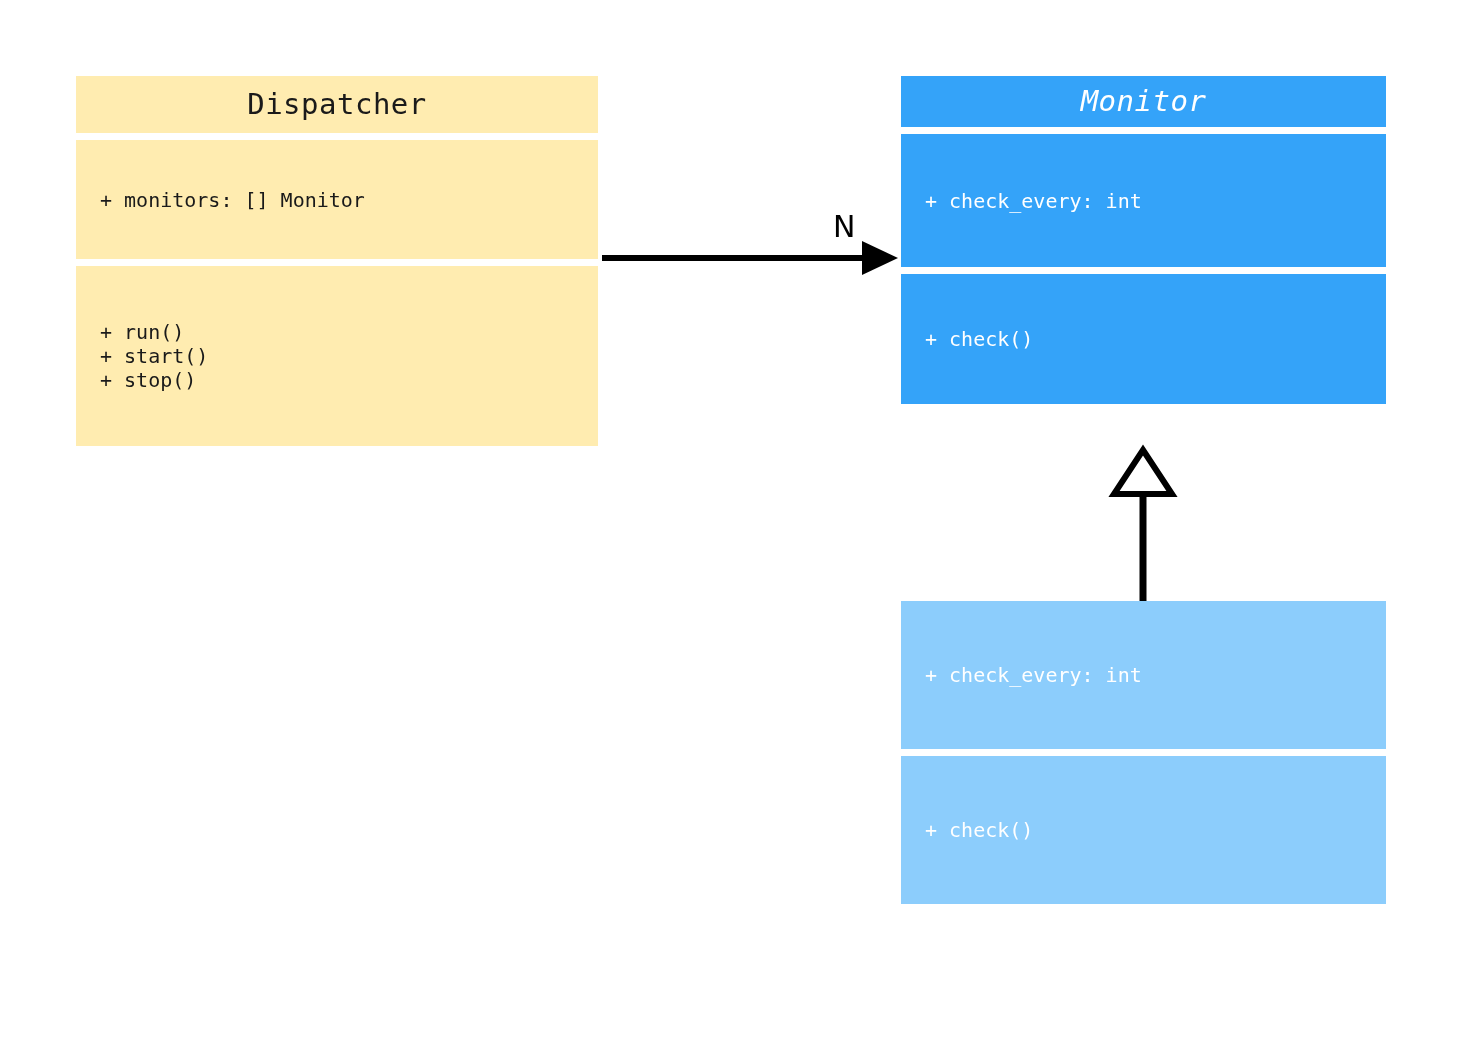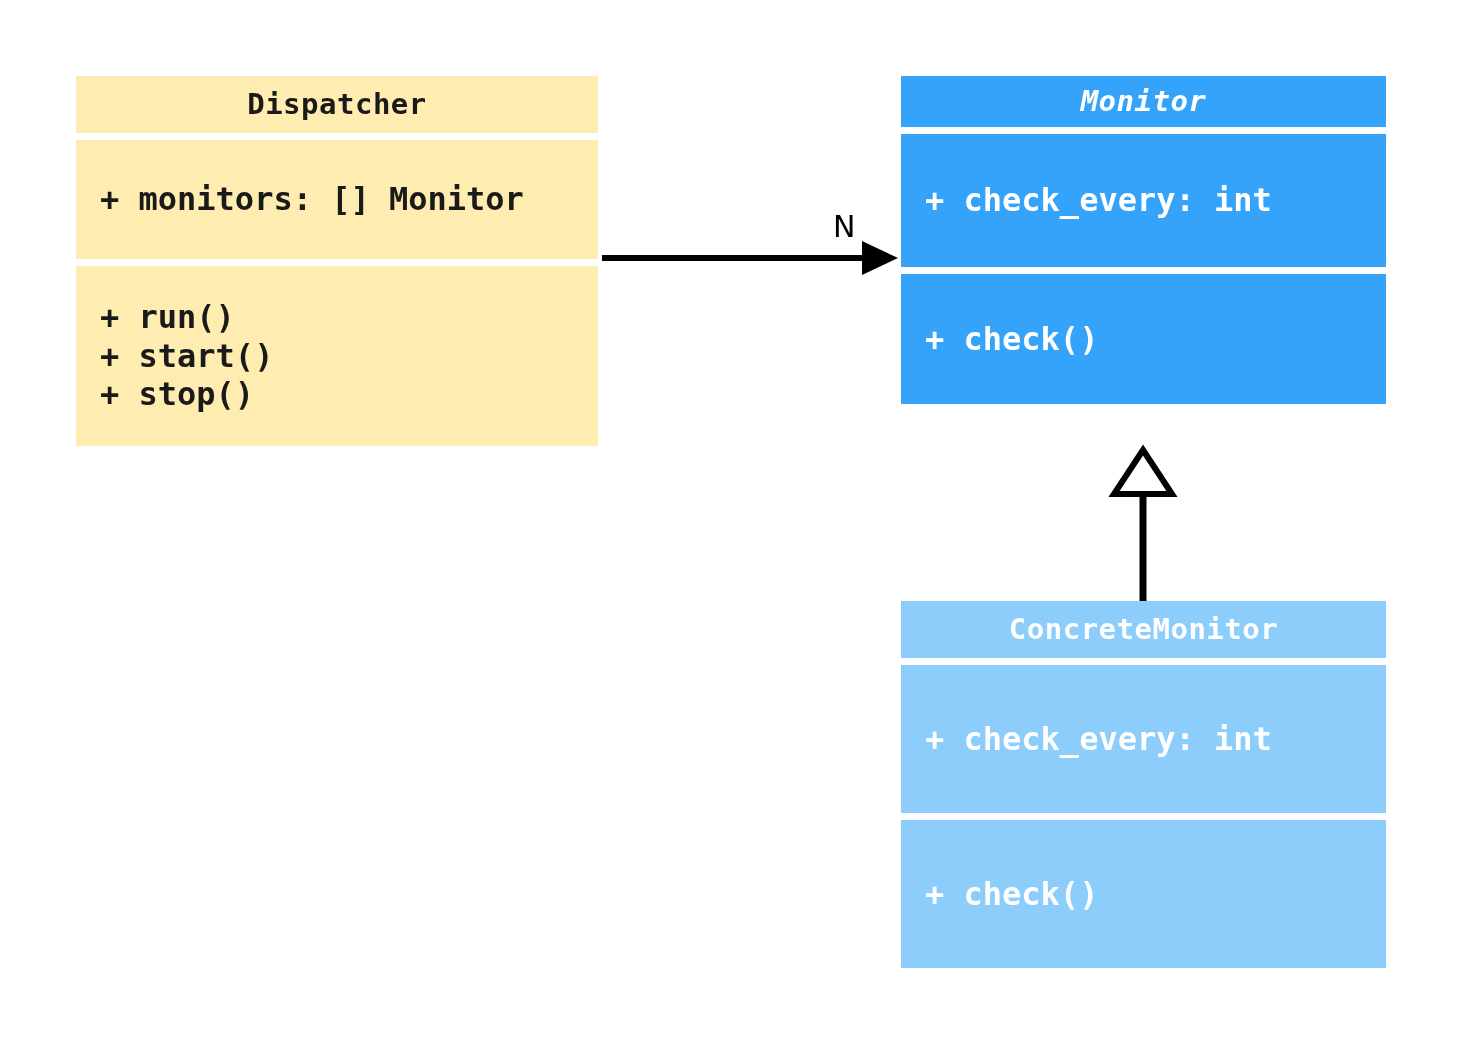--- a/index.html
+++ b/index.html
@@ -30,40 +30,38 @@
   }
   .compartment {
     box-sizing: border-box;
     display: flex;
     align-items: center;
     overflow: hidden;
   }
   .compartment.title {
     justify-content: center;
     text-align: left;
-    font-weight: bold;
   }
   .compartment.body {
     justify-content: flex-start;
     padding-left: 24px;
   }
   .class-title {
     font-family: "DejaVu Sans Mono", "Liberation Mono", monospace;
     font-size: 29px;
     line-height: 1.15;
     letter-spacing: 0.5px;
     white-space: pre;
   }
   .class-title.italic { font-style: italic; }
   .member-list {
     font-family: "DejaVu Sans Mono", "Liberation Mono", monospace;
-    font-size: 32px;
+    font-size: 20px;
     line-height: 1.2;
     white-space: pre;
-    font-weight: bold;
   }
 
   
   .skin-dispatcher .compartment { background: #ffecb0; }
   .skin-dispatcher .class-title,
   .skin-dispatcher .member-list { color: #1a1a1a; }
 
   
   .skin-monitor .compartment { background: #34a3f9; }
   .skin-monitor .class-title,
@@ -116,23 +114,20 @@
     </div>
     <div class="compartment body" style="height:148px;">
       <span class="member-list">+ check_every: int</span>
     </div>
     <div class="compartment body" style="height:145px;">
       <span class="member-list">+ check()</span>
     </div>
   </div>
 
   <div class="uml-class skin-concrete" style="left:901px; top:601px; width:485px; height:367px;">
-    <div class="compartment title" style="height:57px;">
-      <span class="class-title">ConcreteMonitor</span>
-    </div>
     <div class="compartment body" style="height:148px;">
       <span class="member-list">+ check_every: int</span>
     </div>
     <div class="compartment body" style="height:148px;">
       <span class="member-list">+ check()</span>
     </div>
   </div>
 
   <svg class="connector-layer" viewBox="0 0 1463 1048" width="1463" height="1048">
 

